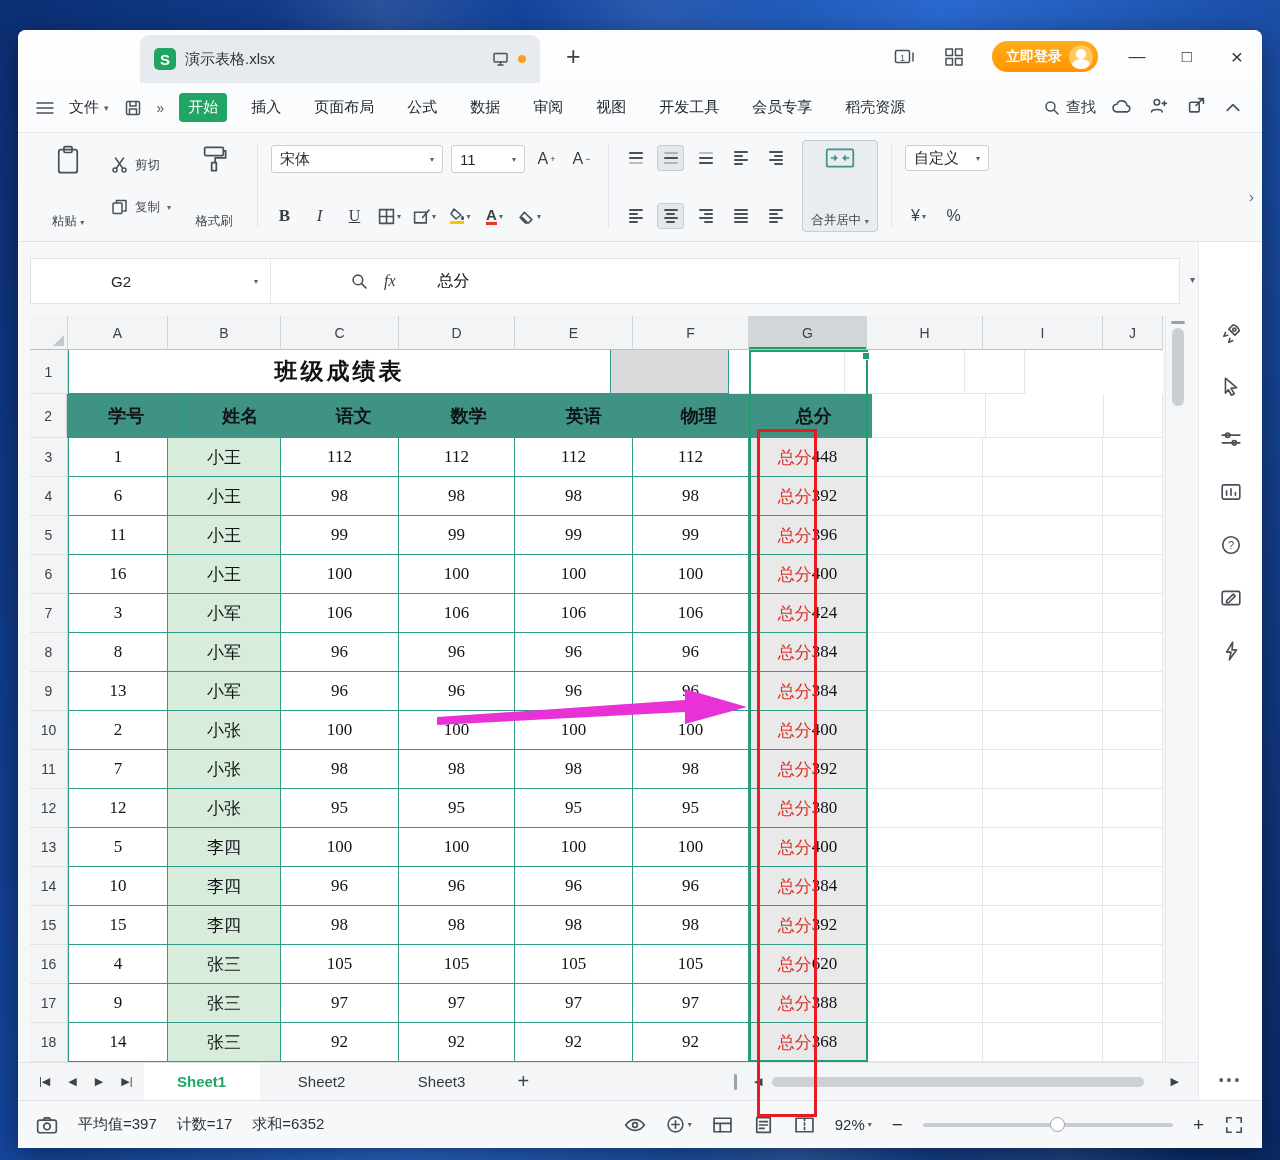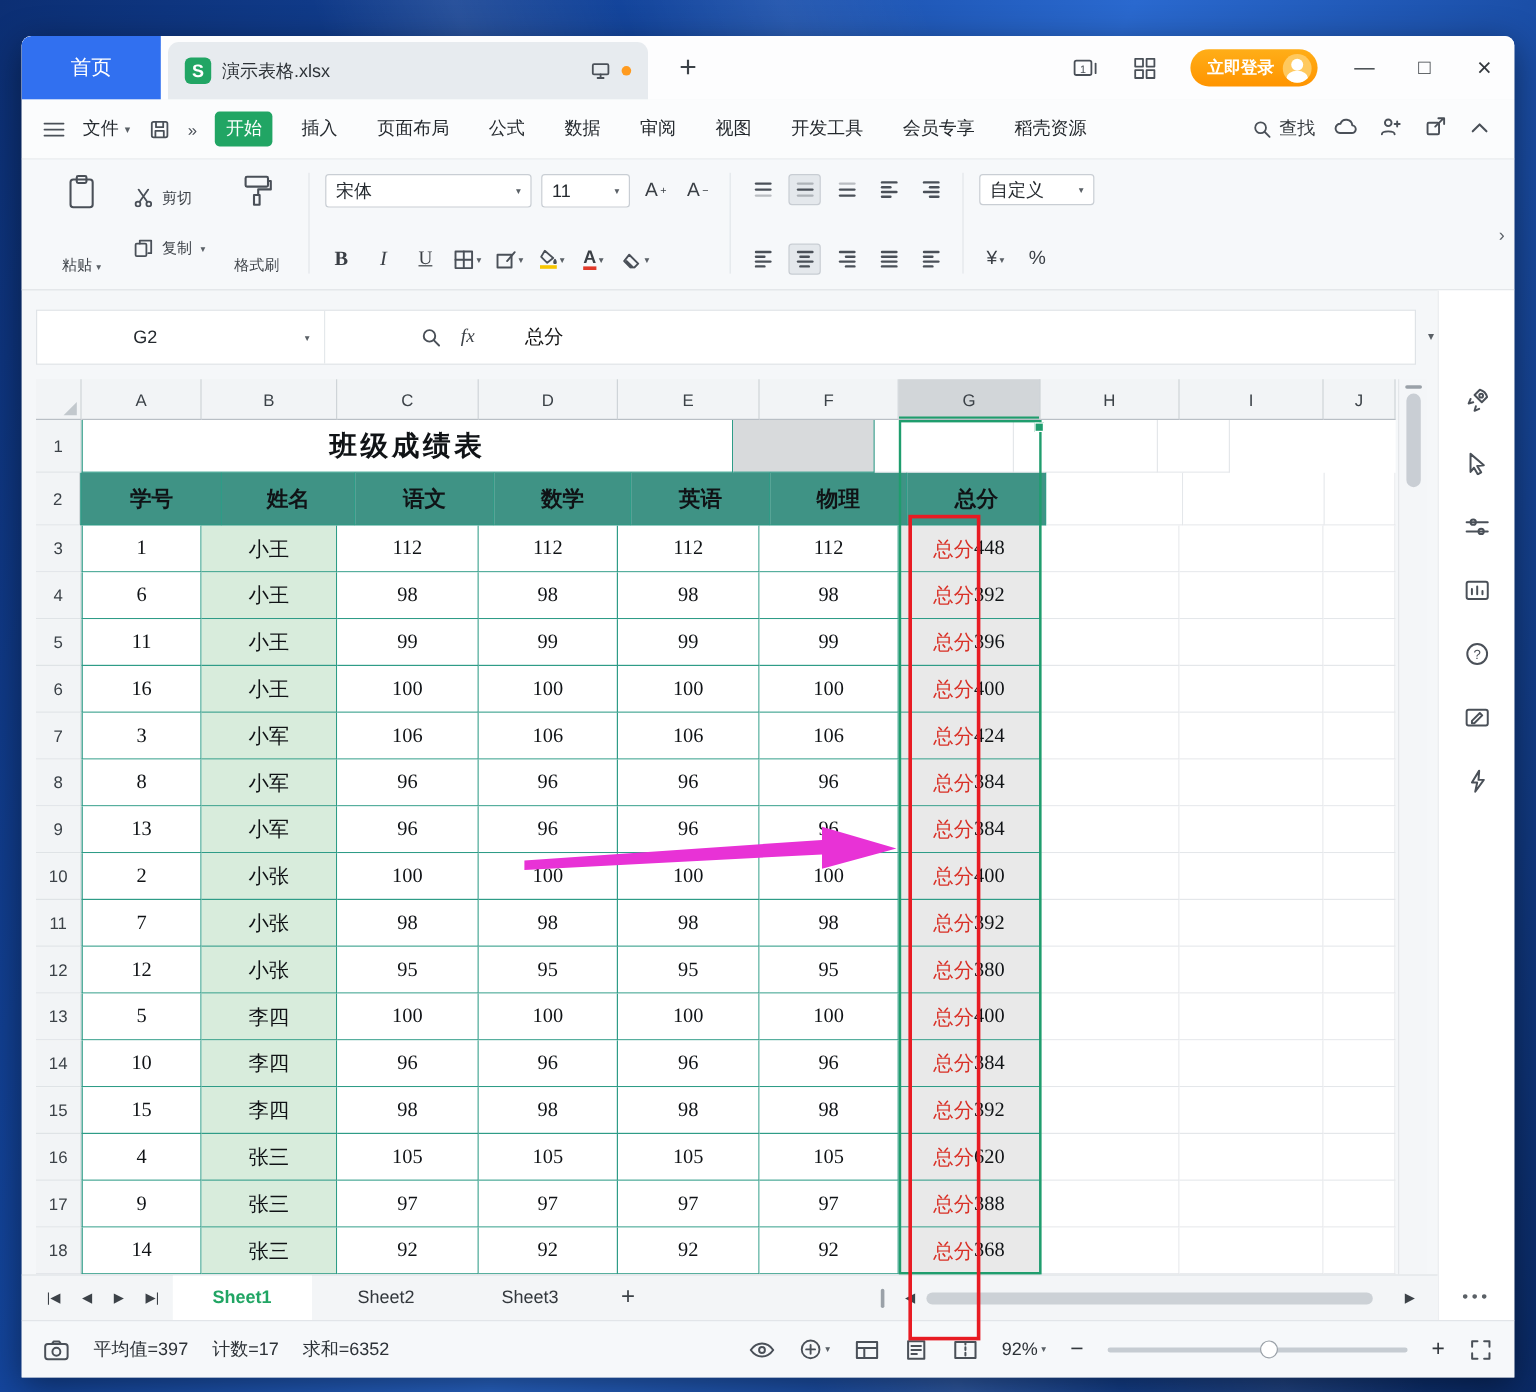--- a/index.html
+++ b/index.html
@@ -145,21 +145,20 @@
     background:#fff; border:1px solid #9aa1a8; }
   .zminus,.zplus { font-size:19px; color:#33383d; cursor:pointer; }
 </style>
 </head>
 <body>
 
 <div class="desktop">
   <div class="window">
 
     <div class="titlebar">
-      <div class="home-btn">首页</div>
       <div class="doc-tab">
         <span class="s-logo">S</span>
         <span class="doc-title">演示表格.xlsx</span>
         <svg width="17" height="16" viewBox="0 0 16 16">
             <rect class="ic" x="1.5" y="2.5" width="13" height="8.5" rx="1"></rect>
             <path class="ic" d="M5.5 14h5M8 11v3"></path>
           </svg>
         <span class="tab-dot"></span>
       </div>
       <div class="newtab">+</div>
@@ -398,25 +397,32 @@
               <span class="lines-ic al-j">
                 <i></i>
                 <i style="width:9px"></i>
                 <i></i>
                 <i style="width:9px"></i>
               </span>
             </span>
         </div>
       </div>
 
+      <div class="bigbtn on" style="width:76px">
+        <svg width="30" height="24" viewBox="0 0 26 20">
+            <rect x="1.5" y="2.5" width="23" height="15" rx="1" stroke="#3f9385" fill="none" stroke-width="1.5"></rect>
+            <path d="M5 10h5m11 0h-5M8 8l2 2-2 2M18 8l-2 2 2 2" stroke="#3f9385" fill="none" stroke-width="1.4"></path>
+          </svg>
+        <span class="lbl"><span>合并居中</span> <span class="dd">▾</span></span>
+      </div>
       <div class="vsep"></div>
 
       <div class="fgroup">
         <div class="frow">
-          <div class="selbox" style="width:96px;height:26px">
+          <div class="selbox" style="width:84px;height:26px">
             <span>自定义</span>
               <span class="dd">▾</span>
           </div>
         </div>
         <div class="frow">
           <span class="iconbtn">
               <span>¥</span>
               <span class="dd">▾</span>
             </span>
           <span class="iconbtn">

